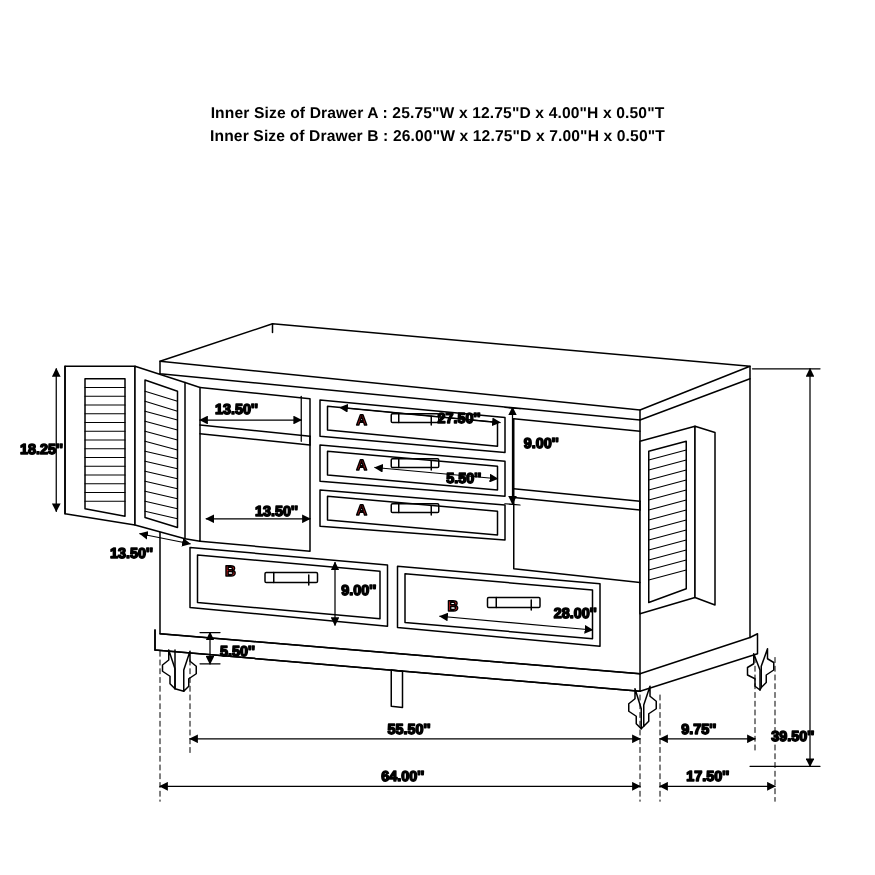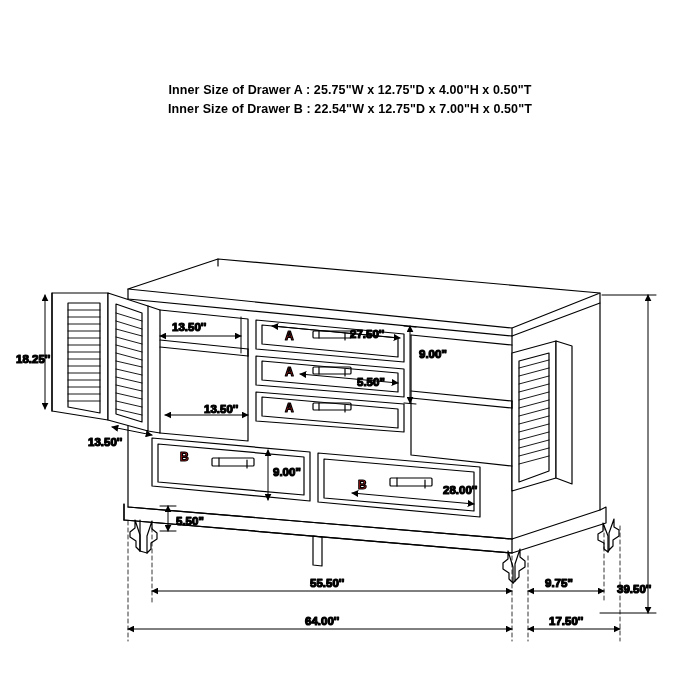--- a/index.html
+++ b/index.html
@@ -48,21 +48,21 @@
     font-family: "Liberation Sans", sans-serif;
   }
 </style>
 </head>
 <body>
 
 <div id="root">
 
   <div class="header">
     <div class="header-line">Inner Size of Drawer A : 25.75"W x 12.75"D x 4.00"H x 0.50"T</div>
-    <div class="header-line">Inner Size of Drawer B : 22.54"W x 12.75"D x 7.00"H x 0.50"T</div>
+    <div class="header-line">Inner Size of Drawer B : 26.00"W x 12.75"D x 7.00"H x 0.50"T</div>
   </div>
 
   <svg class="diagram" width="700" height="700" viewBox="0 0 700 700">
     <g fill="none" stroke="#000000" stroke-width="1.2" stroke-linejoin="round" stroke-linecap="round">
 
       <g>
         <polygon points="128,266 218,236 600,270 512,305" fill="#ffffff"></polygon>
         <polyline points="128,266 128,276 512,313 512,305"></polyline>
         <polyline points="600,270 600,280 512,313"></polyline>
         <polyline points="218,236 218,243"></polyline>

